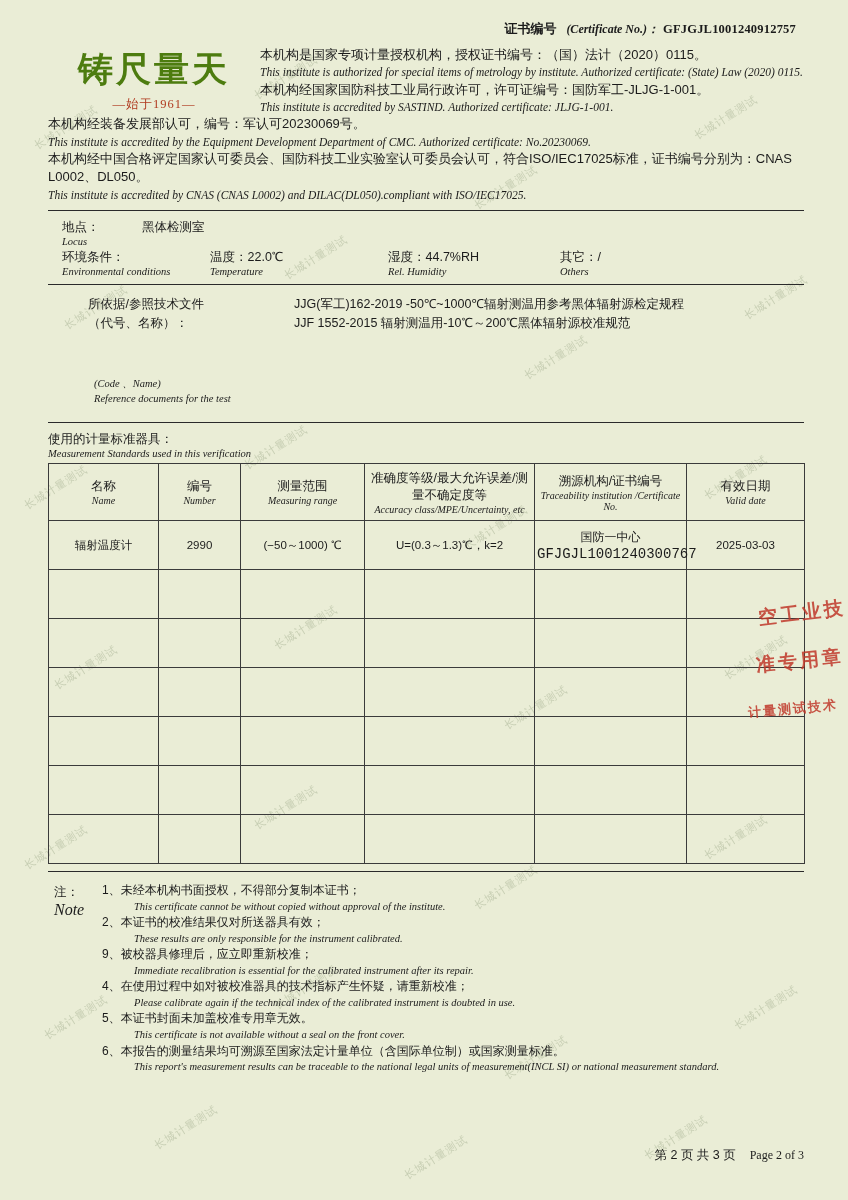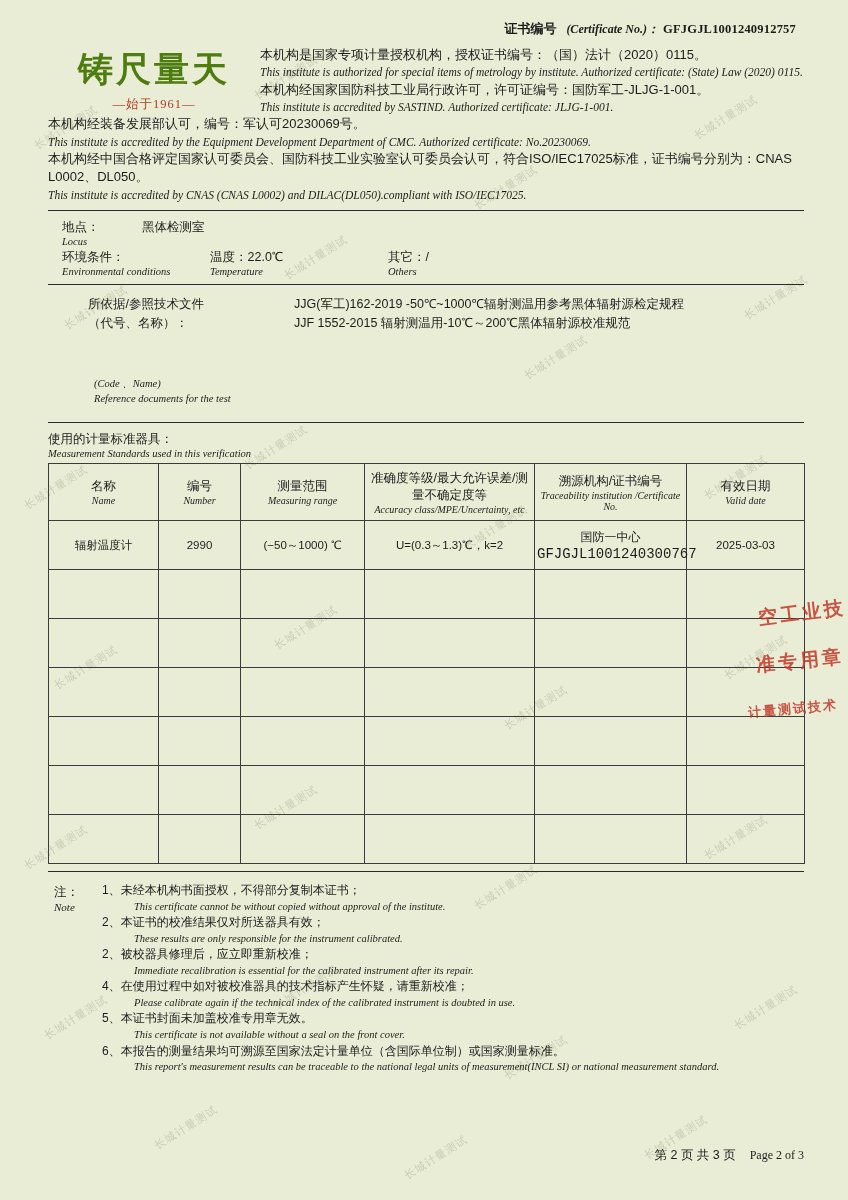--- a/index.html
+++ b/index.html
@@ -189,21 +189,21 @@
   table.std td .l1 { font-size: 12px; }
   table.std td .l2 { font-family: Liberation Mono, monospace; font-size: 14px; }
 
   
   .notes {
     padding-top: 10px;
     display: flex;
   }
   .notes-label { width: 48px; flex: 0 0 48px; padding-left: 6px;}
   .notes-label .cn { font-size: 12.5px; }
-  .notes-label .en { font-family:"Liberation Serif", serif; font-style: italic; font-size: 11px; display: block;}
+  .notes-label .en { font-family:"Liberation Serif", serif; font-style: italic; font-size: 16px; display: block;}
   .notes-list { flex: 1; }
   .note-cn { font-size: 12px; line-height: 1.45; }
   .note-en { font-family: "Liberation Serif", serif; font-style: italic; font-size: 10.5px; line-height: 1.4; padding-left: 32px; }
 
   
   .footer {
     position: absolute;
     left: 0;
     bottom: 4px;
     width: 100%;
@@ -302,20 +302,24 @@
 
       <div class="env-row">
         <div class="c0 lbl-pair">
           <div class="lbl-cn">环境条件：</div>
           <div class="lbl-en">Environmental conditions</div>
         </div>
         <div class="c1 lbl-pair">
           <div class="v"><span>温度：</span><span>22.0℃</span></div>
           <div class="lbl-en">Temperature</div>
         </div>
+        <div class="c2 lbl-pair">
+          <div class="v"><span>湿度：</span><span>44.7%RH</span></div>
+          <div class="lbl-en">Rel. Humidity</div>
+        </div>
         <div class="c3 lbl-pair">
           <div class="v"><span>其它：</span><span>/</span></div>
           <div class="lbl-en">Others</div>
         </div>
       </div>
     </div>
 
     <hr class="rule">
 
     <div class="ref-wrap">
@@ -447,21 +451,21 @@
     <div class="notes">
       <div class="notes-label">
         <span class="cn">注：</span>
         <span class="en">Note</span>
       </div>
       <div class="notes-list">
         <div class="note-cn">1、未经本机构书面授权，不得部分复制本证书；</div>
         <div class="note-en">This certificate cannot be without copied without approval of the institute.</div>
         <div class="note-cn">2、本证书的校准结果仅对所送器具有效；</div>
         <div class="note-en">These results are only responsible for the instrument calibrated.</div>
-        <div class="note-cn">2、被校器具修理后，应立即重新校准；</div>
+        <div class="note-cn">9、被校器具修理后，应立即重新校准；</div>
         <div class="note-en">Immediate recalibration is essential for the calibrated instrument after its repair.</div>
         <div class="note-cn">4、在使用过程中如对被校准器具的技术指标产生怀疑，请重新校准；</div>
         <div class="note-en">Please calibrate again if the technical index of the calibrated instrument is doubted in use.</div>
         <div class="note-cn">5、本证书封面未加盖校准专用章无效。</div>
         <div class="note-en">This certificate is not available without a seal on the front cover.</div>
         <div class="note-cn">6、本报告的测量结果均可溯源至国家法定计量单位（含国际单位制）或国家测量标准。</div>
         <div class="note-en">This report's measurement results can be traceable to the national legal units of measurement(INCL SI) or national measurement standard.</div>
       </div>
     </div>
 

